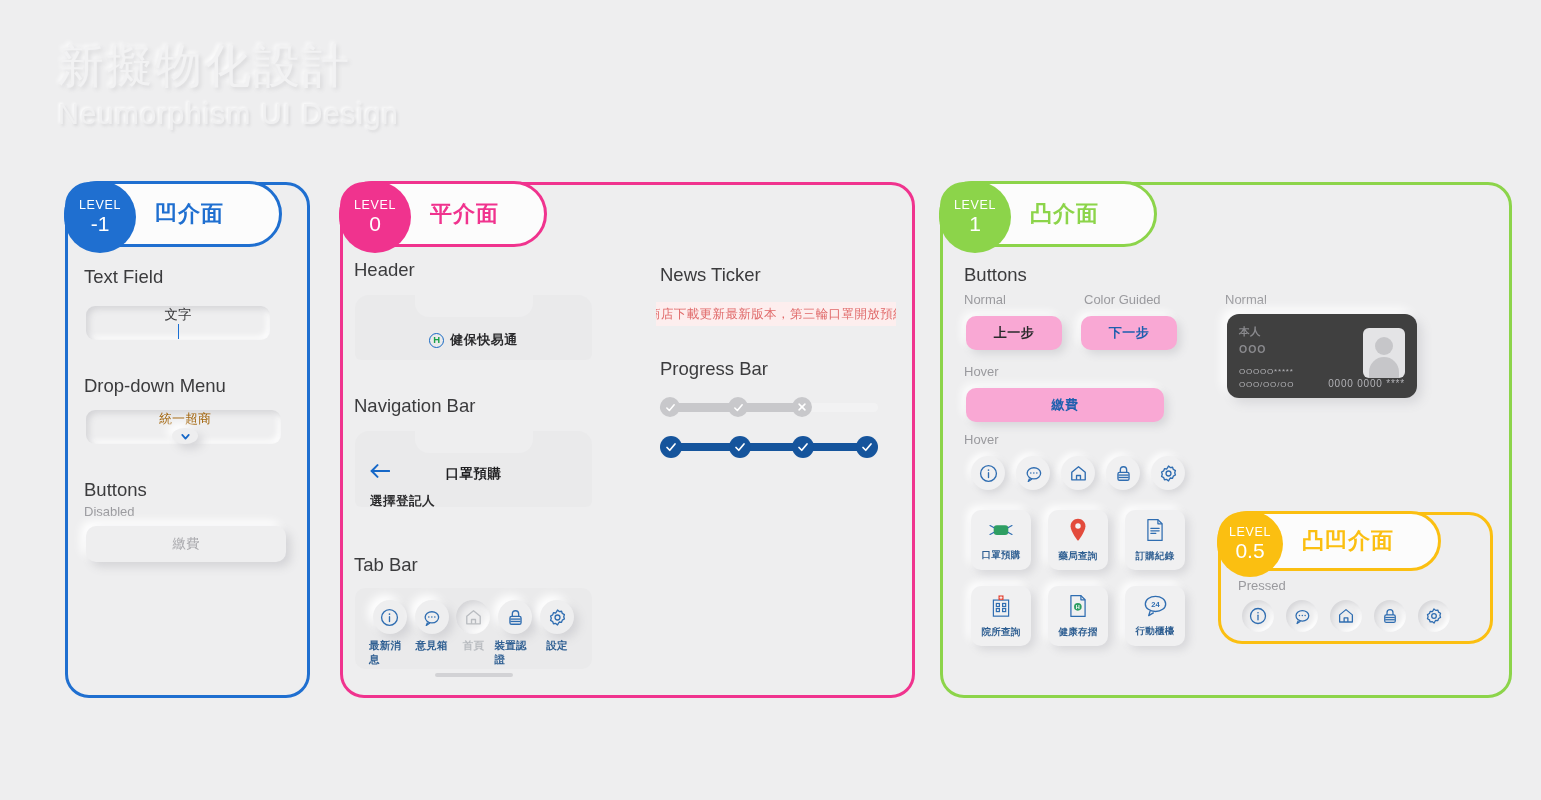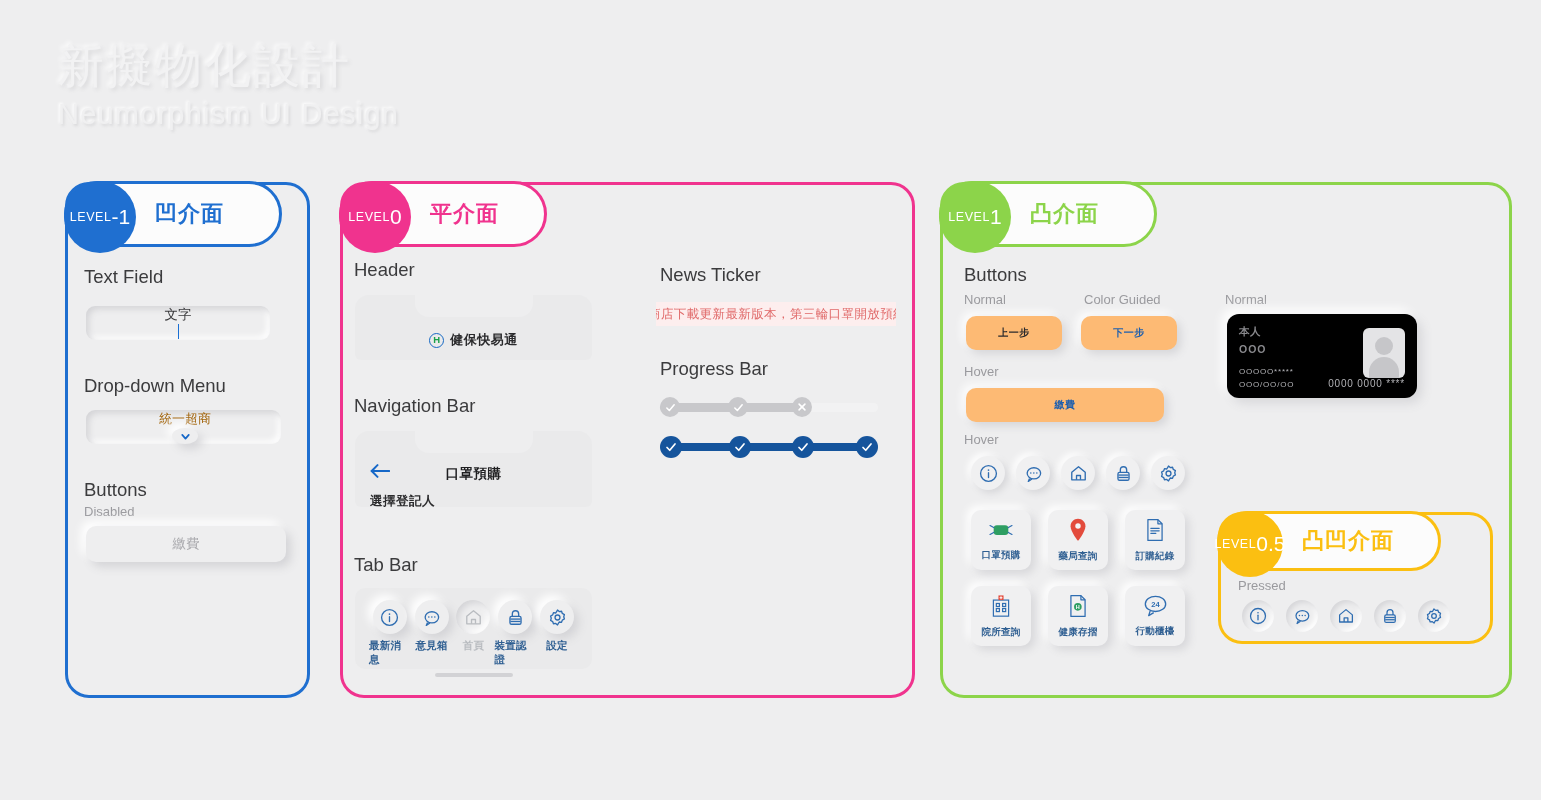--- a/index.html
+++ b/index.html
@@ -33,21 +33,21 @@
   .level-tab {
     position: absolute; height: 66px; border-radius: 33px;
     background: #fcfcfc; border: 3px solid var(--c);
     display: flex; align-items: center;
     z-index: 5;
   }
   .level-badge {
     position: absolute; left: -3px; top: -3px;
     width: 72px; height: 72px; border-radius: 50%;
     background: var(--c); color: #fff;
-    display: flex; flex-direction: row; align-items: center; justify-content: center;
+    display: flex; flex-direction: column; align-items: center; justify-content: center;
     z-index: 6;
   }
   .level-badge .lv { font-size: 12.5px; letter-spacing: .6px; line-height: 1.15; }
   .level-badge .num { font-size: 21px; font-weight: 500; line-height: 1.15; }
   .level-title {
     margin-left: 88px; font-size: 22px; font-weight: 700; color: var(--c);
     letter-spacing: 1px;
   }
 
   
@@ -112,42 +112,42 @@
   .prog-track { position:absolute; left:0; right:0; top:6px; height:9px; border-radius:5px; }
   .prog-fill { position:absolute; top:6px; height:9px; border-radius:5px; }
   .node { position:absolute; top:0; width:20px; height:20px; border-radius:50%; display:flex; align-items:center; justify-content:center; color:#fff; font-size:11px; }
   .prog2 { position:relative; height:22px; }
   .prog2-fill { position:absolute; left:8px; right:8px; top:7px; height:8px; background:#15549c; }
   .node2 { position:absolute; top:0; width:22px; height:22px; border-radius:50%; background:#15549c; display:flex; align-items:center; justify-content:center; color:#fff; font-size:11.5px; }
 
   
   .btn-lv1 {
     height: 34px; border-radius: 10px; display:flex; align-items:center; justify-content:center;
-    font-size: 10px; font-weight:700; letter-spacing:.5px;
-    background:#fdba74; box-shadow: 4px 4px 9px #d6d6d9, -4px -4px 9px #fdfdfd;
+    font-size: 13px; font-weight:700; letter-spacing:.5px;
+    background:#f9a8d4; box-shadow: 4px 4px 9px #d6d6d9, -4px -4px 9px #fdfdfd;
   }
   .icon-circle-out {
     width:34px; height:34px; border-radius:50%;
     background:#f0f0f1; box-shadow: 3px 3px 7px #d6d6d9, -3px -3px 7px #ffffff;
     display:flex; align-items:center; justify-content:center;
   }
   .icon-circle-in {
     width:32px; height:32px; border-radius:50%;
     background:#ededee; box-shadow: inset 2.5px 2.5px 5px #d6d6d9, inset -2.5px -2.5px 5px #ffffff;
     display:flex; align-items:center; justify-content:center;
   }
   .tile {
     width:60px; height:60px; border-radius:10px;
     background:#f0f0f1; box-shadow: 4px 4px 9px #d7d7da, -4px -4px 9px #ffffff;
     display:flex; flex-direction:column; align-items:center; justify-content:center; gap:4px;
   }
   .tile-label { font-size:9.5px; font-weight:700; color:#2f5f92; letter-spacing:.2px; }
   .idcard {
     width:190px; height:84px; border-radius:12px;
-    background:#000000; box-shadow: 5px 5px 11px #d7d7da, -5px -5px 11px #ffffff;
+    background:#404040; box-shadow: 5px 5px 11px #d7d7da, -5px -5px 11px #ffffff;
     position:relative; padding:11px 12px;
   }
   .idc-t1 { font-size:10.5px; font-weight:700; color:#8a8a8e; letter-spacing:.5px; }
   .idc-t2 { font-size:10.5px; font-weight:700; color:#8a8a8e; letter-spacing:1px; margin-top:4px; }
   .idc-s1 { position:absolute; left:12px; bottom:22px; font-size:8px; color:#b1b1b5; letter-spacing:.8px;}
   .idc-s2 { position:absolute; left:12px; bottom:9px; font-size:8px; color:#b1b1b5; letter-spacing:.8px;}
   .idc-s3 { position:absolute; right:12px; bottom:9px; font-size:10px; color:#b1b1b5; letter-spacing:.8px;}
   .avatar {
     position:absolute; right:12px; top:14px; width:42px; height:50px; border-radius:6px;
     background:#e4e4e6; overflow:hidden;

